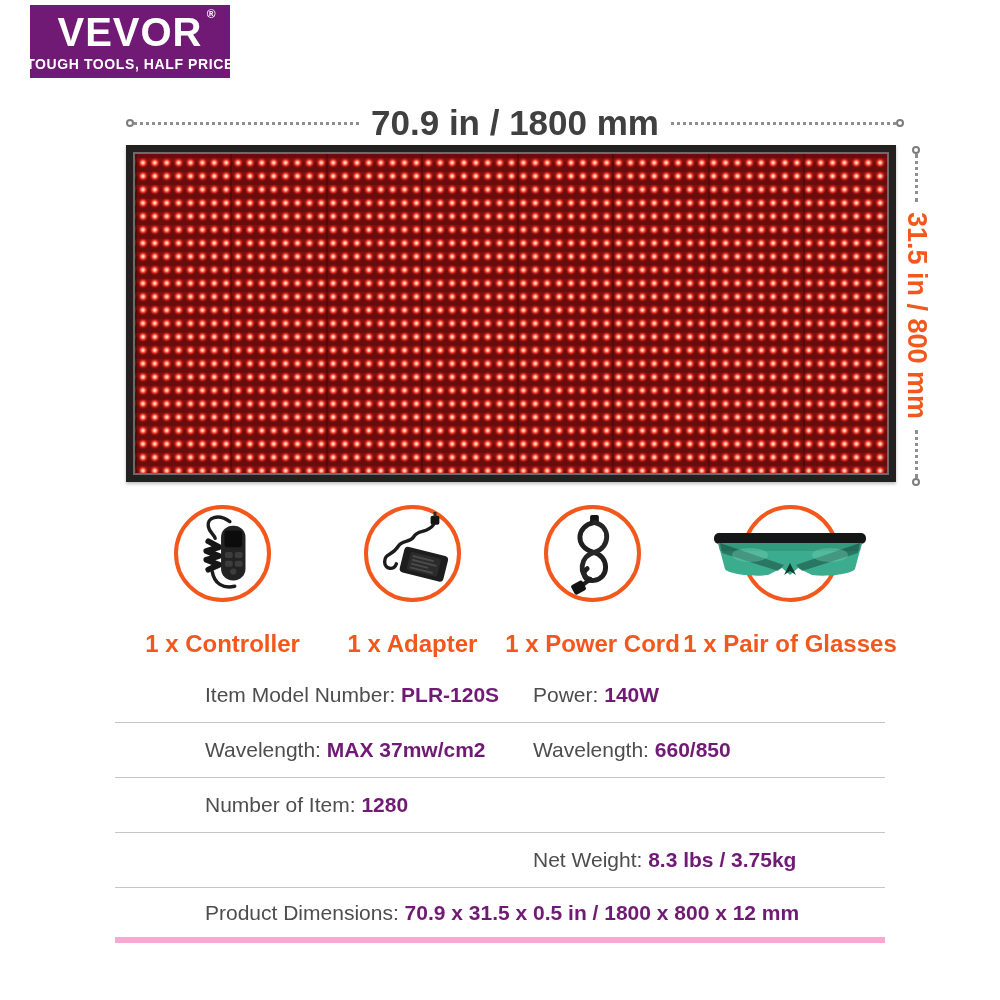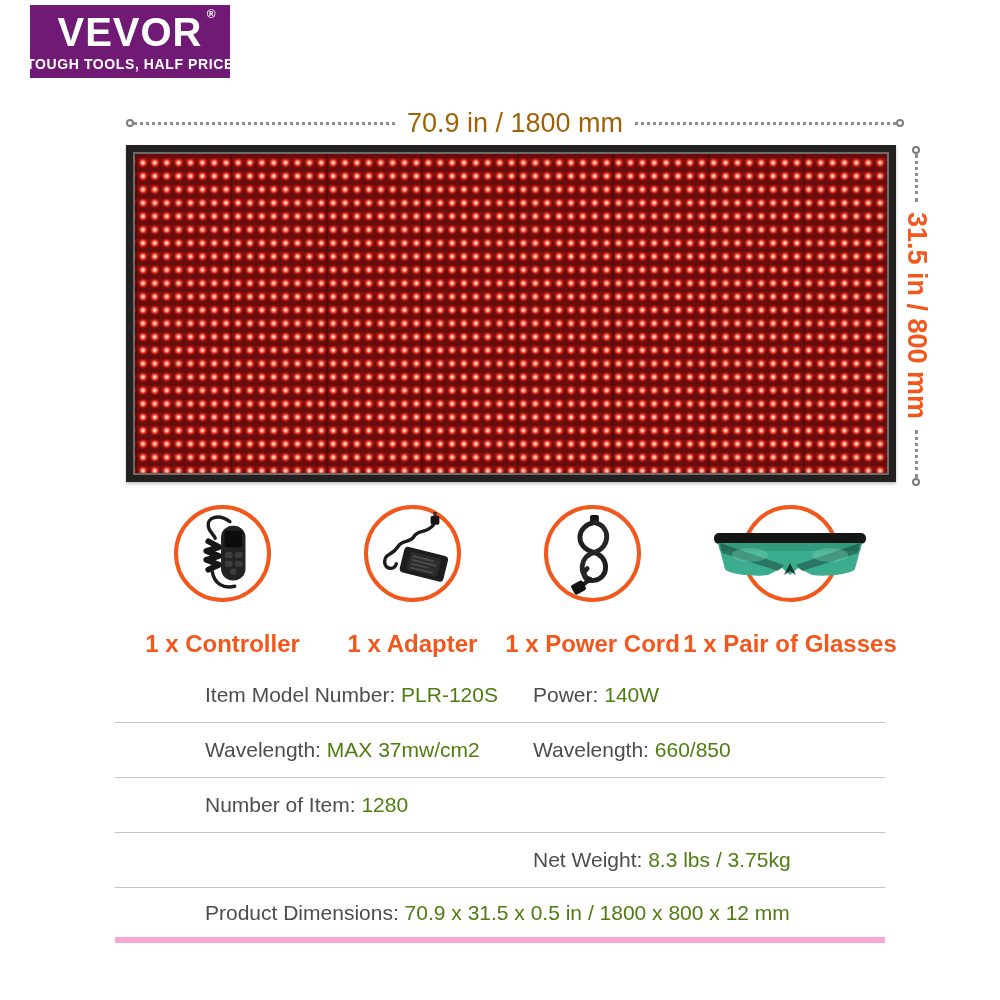--- a/index.html
+++ b/index.html
@@ -23,21 +23,21 @@
   .dim-top {
     position:absolute; left:126px; top:109px; width:778px; height:28px;
     display:flex; align-items:center;
   }
   .dim-end {
     width:8px; height:8px; border:2px solid #7c7c7c; border-radius:50%;
     background:#fff; flex:none;
   }
   .dim-line-h { flex:1; height:0; border-top:3px dotted #8f8f8f; }
   .dim-label {
-    color:#a16207; font-weight:normal; font-size:27px; padding:0 12px; white-space:nowrap;
+    color:#404040; font-weight:bold; font-size:35px; padding:0 12px; white-space:nowrap;
   }
   .dim-right {
     position:absolute; left:901px; top:146px; width:30px; height:340px;
     display:flex; flex-direction:column; align-items:center;
   }
   .dim-line-v { flex:1; width:0; border-left:3px dotted #8f8f8f; }
   .dim-label-v {
     color:#F2571C; font-weight:bold; font-size:27px; white-space:nowrap;
     writing-mode:vertical-rl; padding:10px 0;
   }
@@ -73,21 +73,21 @@
 
   
   .specs { position:absolute; left:115px; top:668px; width:770px; }
   .spec-row {
     height:55px; border-bottom:1px solid #c6c6c6; position:relative;
     font-size:21px; color:#4d4d4d;
   }
   .spec-row:last-child { border-bottom:6px solid #f9a8d4; }
   .cell-left  { position:absolute; left:90px;  top:50%; transform:translateY(-50%); white-space:nowrap; }
   .cell-right { position:absolute; left:418px; top:50%; transform:translateY(-50%); white-space:nowrap; }
-  .spec-value { color:#4d7c0f; font-weight:normal; }
+  .spec-value { color:#701a75; font-weight:bold; }
 </style>
 </head>
 <body>
 
 <div id="canvas">
 
   <div class="logo">
     <div class="logo-main">
       <span>VEVOR</span><span class="logo-reg">®</span>
     </div>

